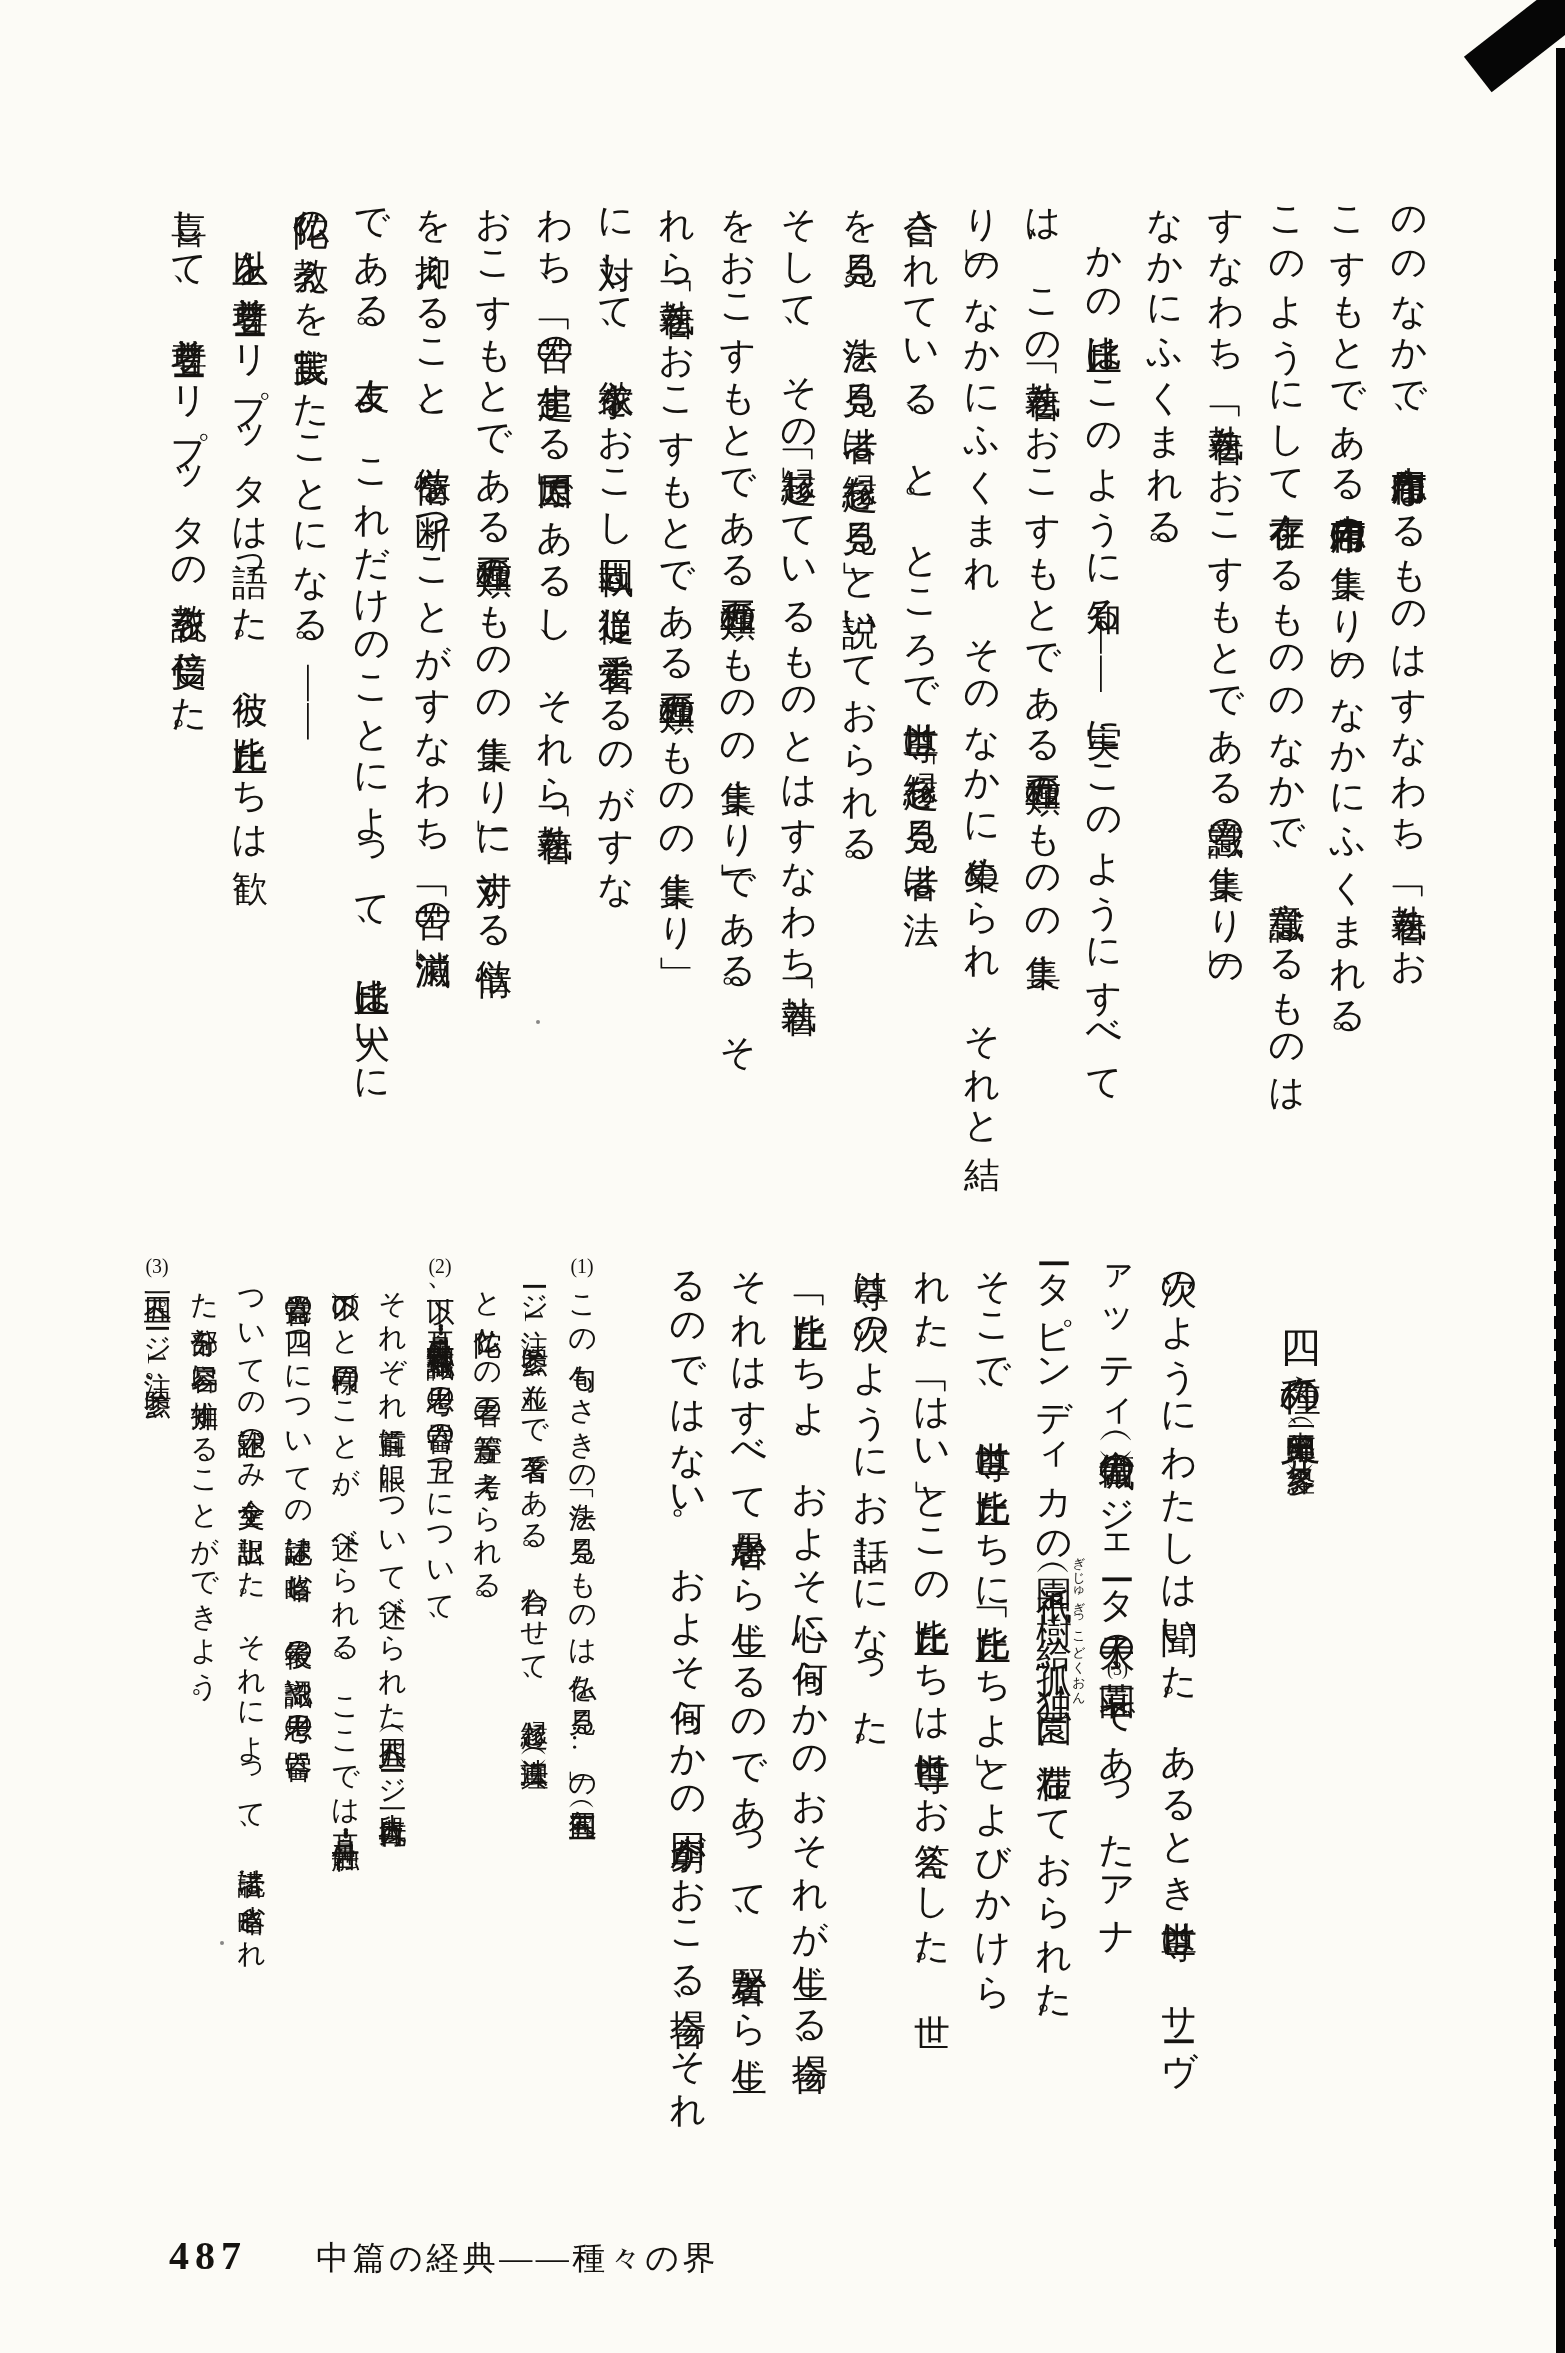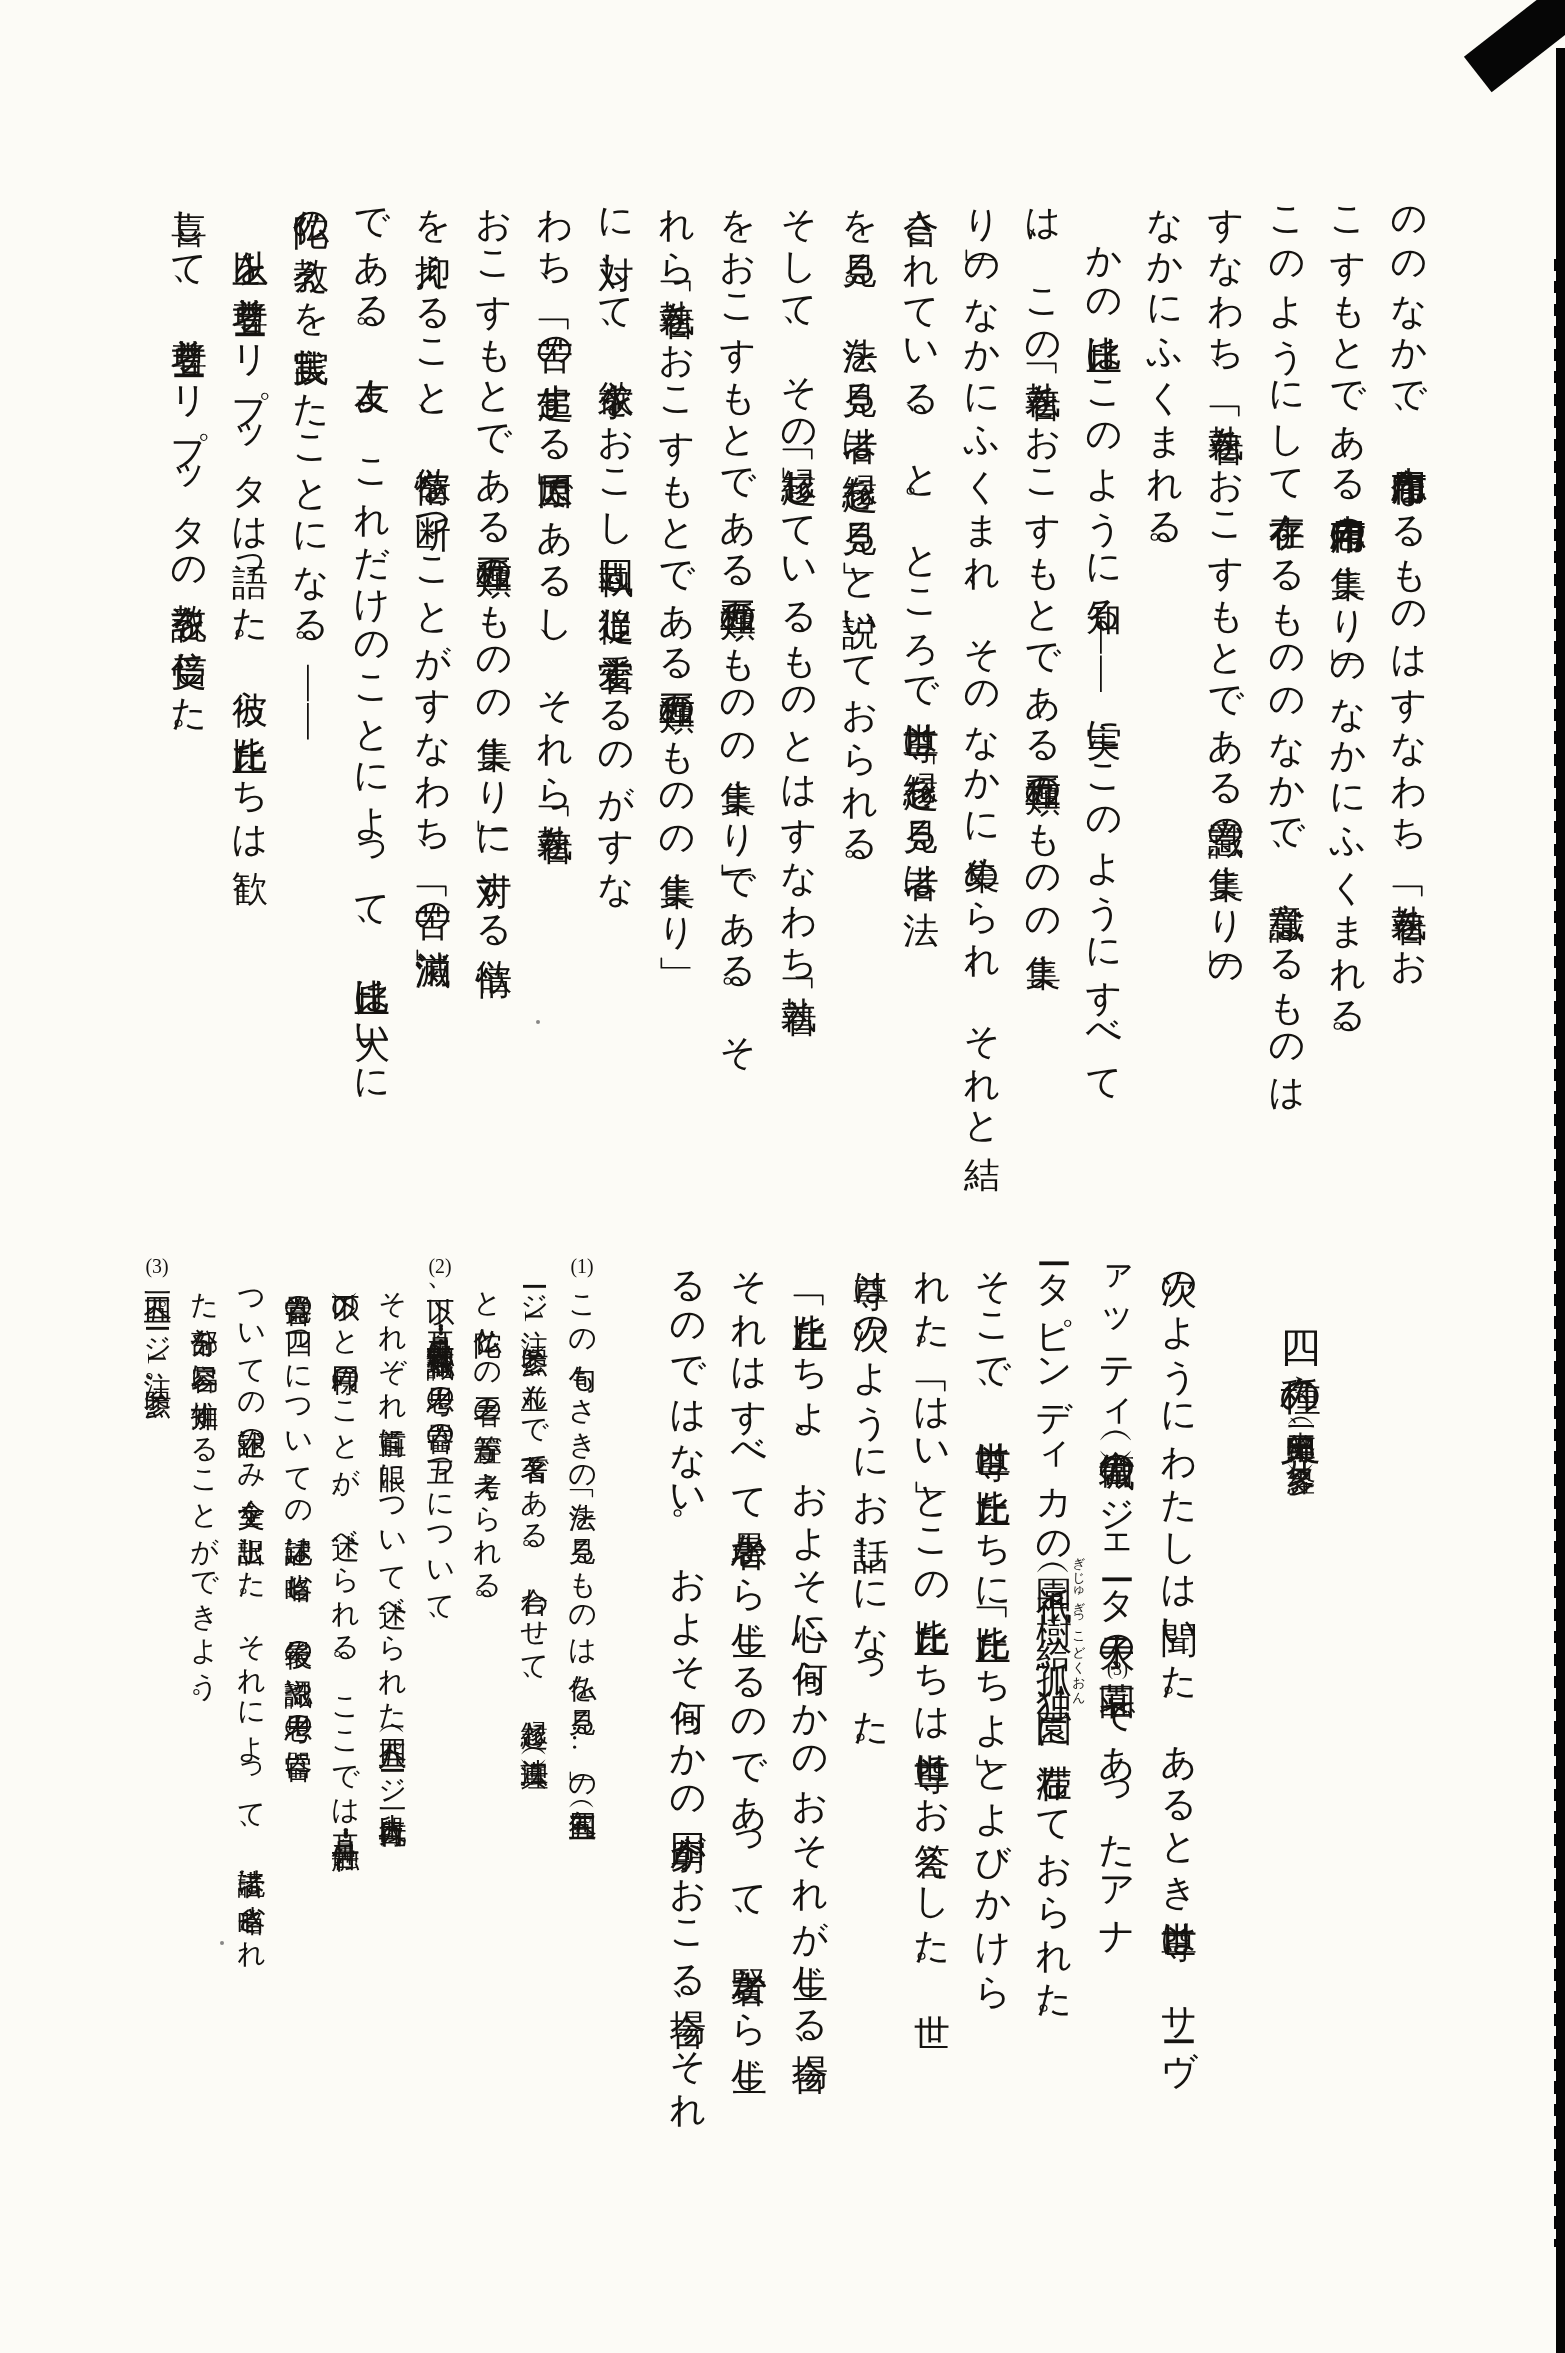--- a/index.html
+++ b/index.html
@@ -137,15 +137,18 @@
     <div class="note-cont">と仏陀との三者の等置が考えられる。</div>
     <div><span class="note-marker">(2)</span><span>以下、耳・鼻・舌・触覚器官・認識や思考の器官の五つについて、</span></div>
     <div class="note-cont">それぞれ直前に眼について述べられた（四八五ページ上段一九行目</div>
     <div class="note-cont">以下）のと同様のことが、述べられる。ここでは耳・鼻・舌・触</div>
     <div class="note-cont">覚器官の四つについての記述は省略し、最後の認識や思考の器官に</div>
     <div class="note-cont">ついての記述のみ全文を訳出した。それによって、読者は省略され</div>
     <div class="note-cont">た部分を容易に推知することができよう。</div>
     <div><span class="note-marker">(3)</span><span>四五一ページ注1参照。</span></div>
   </div>
 
+  <div class="footer">
+    <span class="page-num">487</span><span class="running-title">中篇の経典――種々の界</span>
+  </div>
 
 </div>
 
 
 </body></html>

